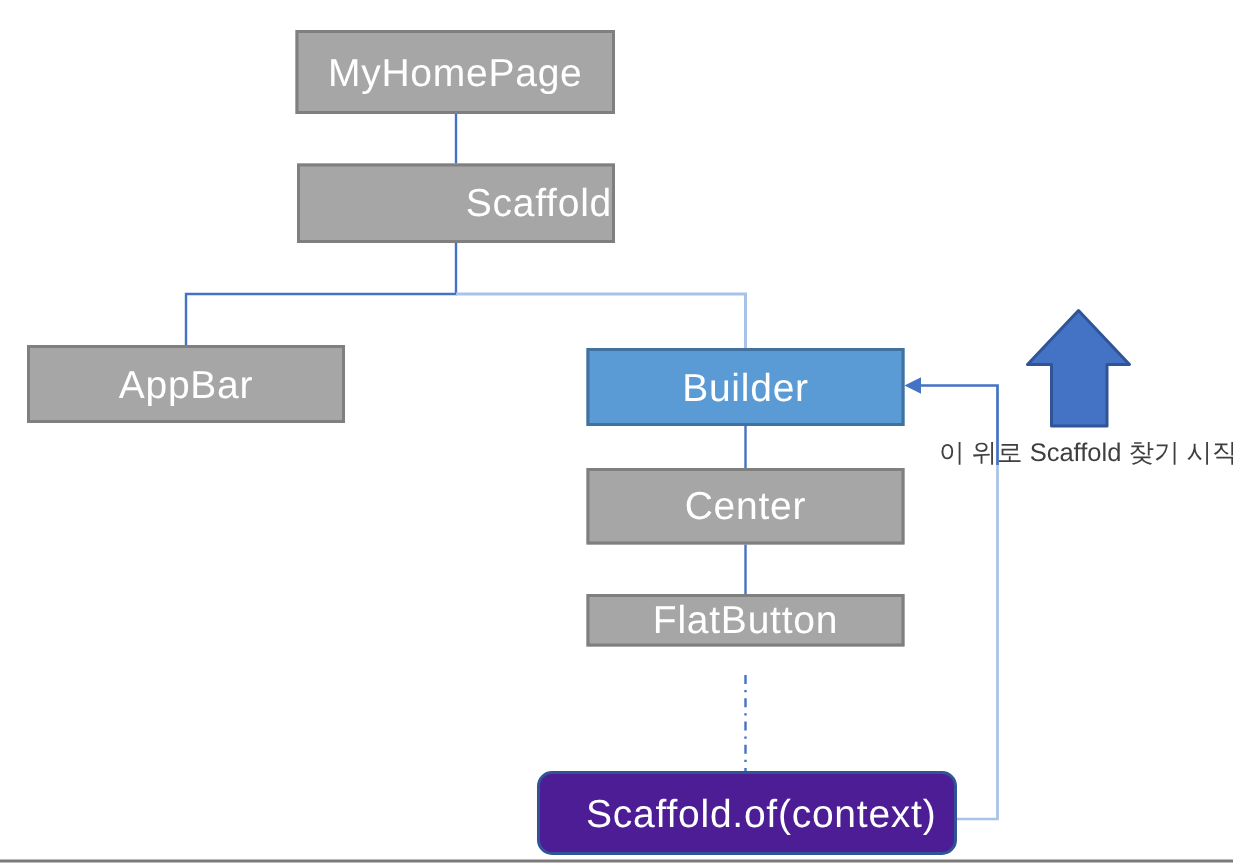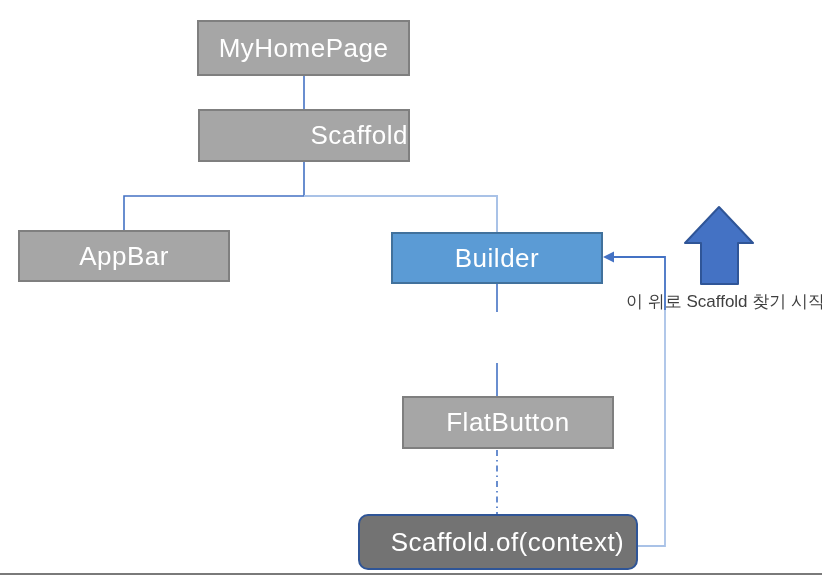--- a/index.html
+++ b/index.html
@@ -21,31 +21,31 @@
   .node-gray{
     background:#A6A6A6;
     border:2px solid #7F7F7F;
   }
   .node-builder{
     background:#5B9BD5;
     border:2px solid #41719C;
     text-align:center;
   }
   .node-rounded{
-    background:#737373;
+    background:#4c1d95;
     border:2px solid #2F5597;
     border-radius:10px;
     padding-left:19px;
   }
   #node-myhomepage{left:197px;top:20px;width:213px;height:56px;}
   #node-scaffold{left:198px;top:109px;width:212px;height:53px;justify-content:flex-end;}
   #node-appbar{left:18px;top:230px;width:212px;height:52px;text-align:center;}
   #node-builder{left:391px;top:232px;width:212px;height:52px;}
   #node-center{left:391px;top:312px;width:212px;height:51px;}
-  #node-flatbutton{left:391px;top:396px;width:212px;height:53px;margin-left:11px;}
+  #node-flatbutton{left:391px;top:396px;width:212px;height:35px;}
   #node-scaffold-of{left:358px;top:514px;width:280px;height:56px;font-size:26px;}
   #connector-layer{
     position:absolute;left:0;top:0;width:822px;height:578px;
     pointer-events:none;
   }
   #annotation{
     position:absolute;
     left:626px;top:290px;
     width:200px;
     font-size:17px;
@@ -94,20 +94,23 @@
   </div>
 
   <div id="node-appbar" class="node node-gray">
     <span>AppBar</span>
   </div>
 
   <div id="node-builder" class="node node-builder">
     <span>Builder</span>
   </div>
 
+  <div id="node-center" class="node node-gray">
+    <span>Center</span>
+  </div>
 
   <div id="node-flatbutton" class="node node-gray">
     <span>FlatButton</span>
   </div>
 
   <div id="node-scaffold-of" class="node node-rounded">
     <span>Scaffold.of(context)</span>
   </div>
 
   <div id="annotation">이 위로 Scaffold 찾기 시작함</div>

